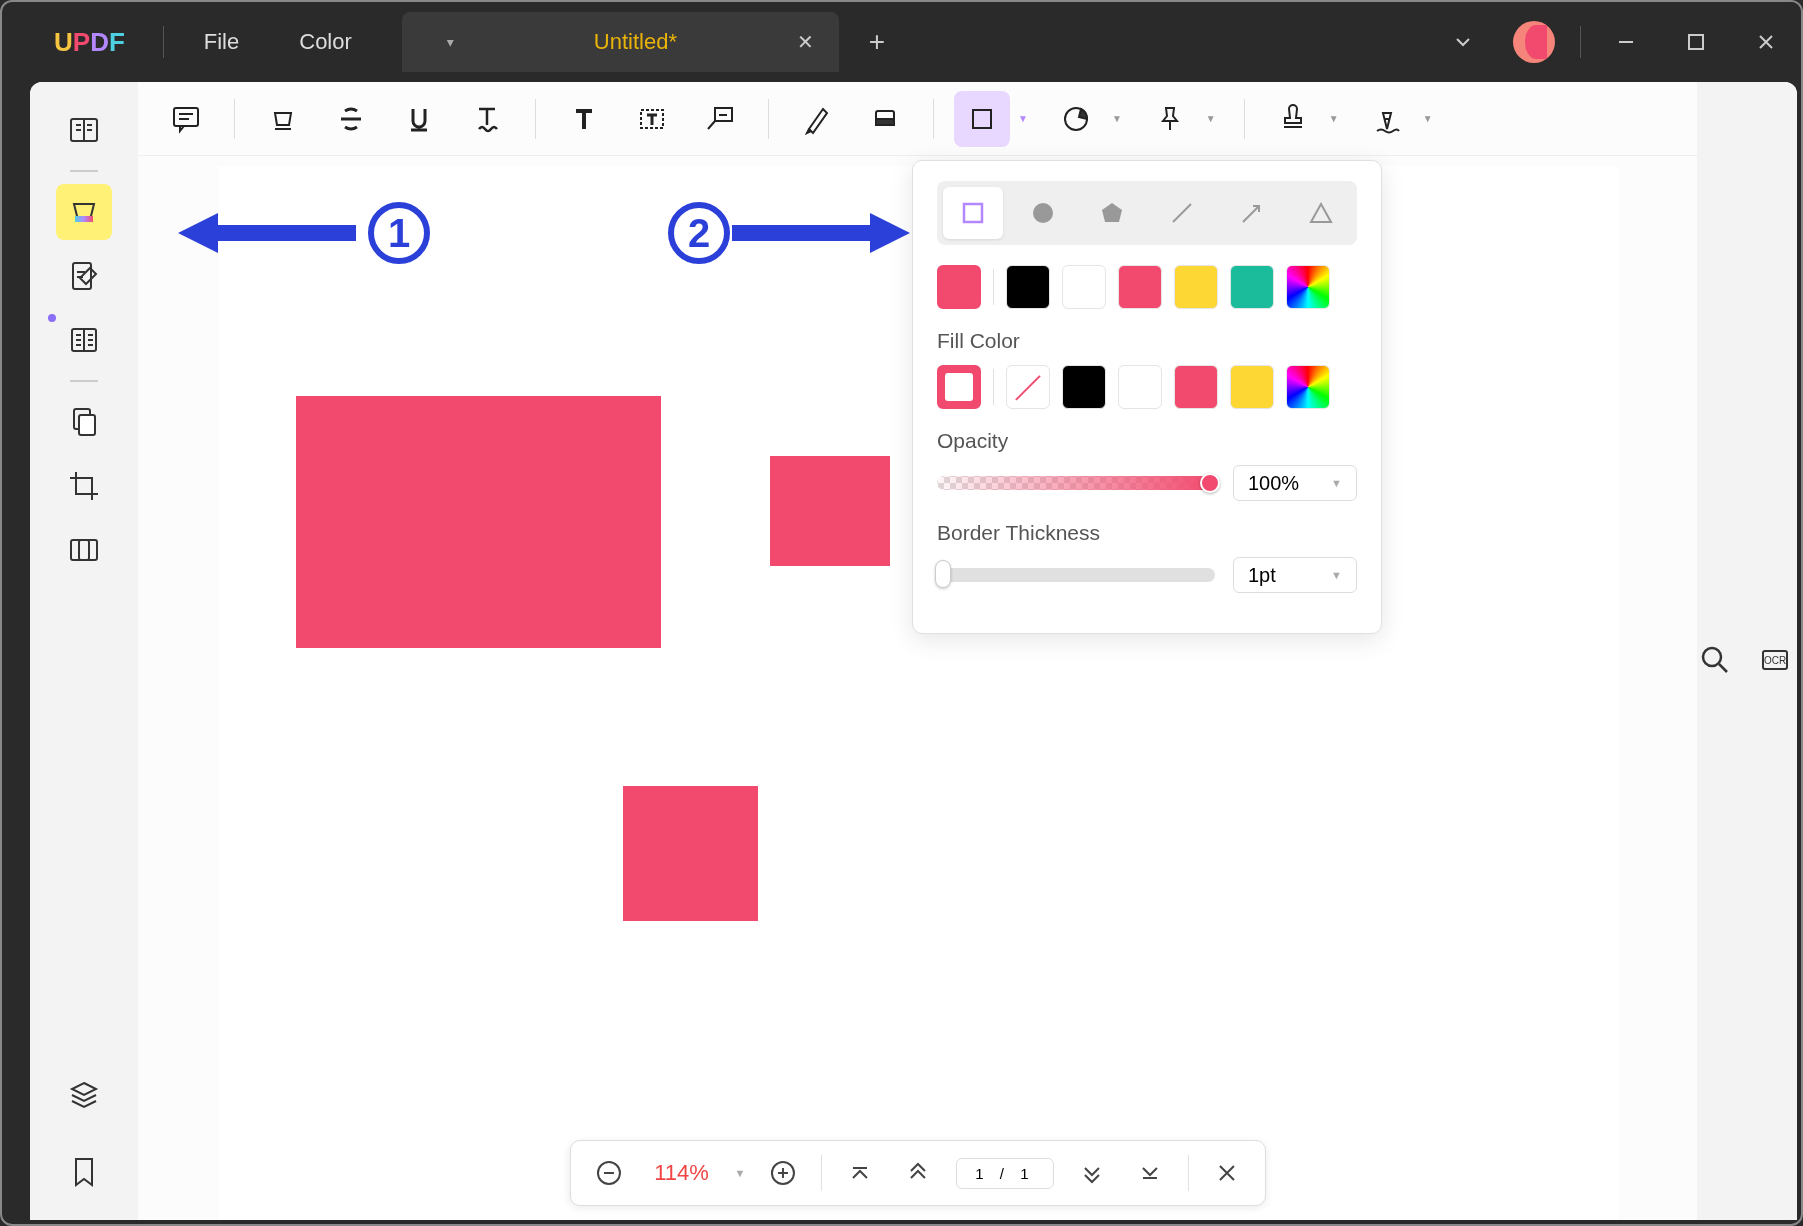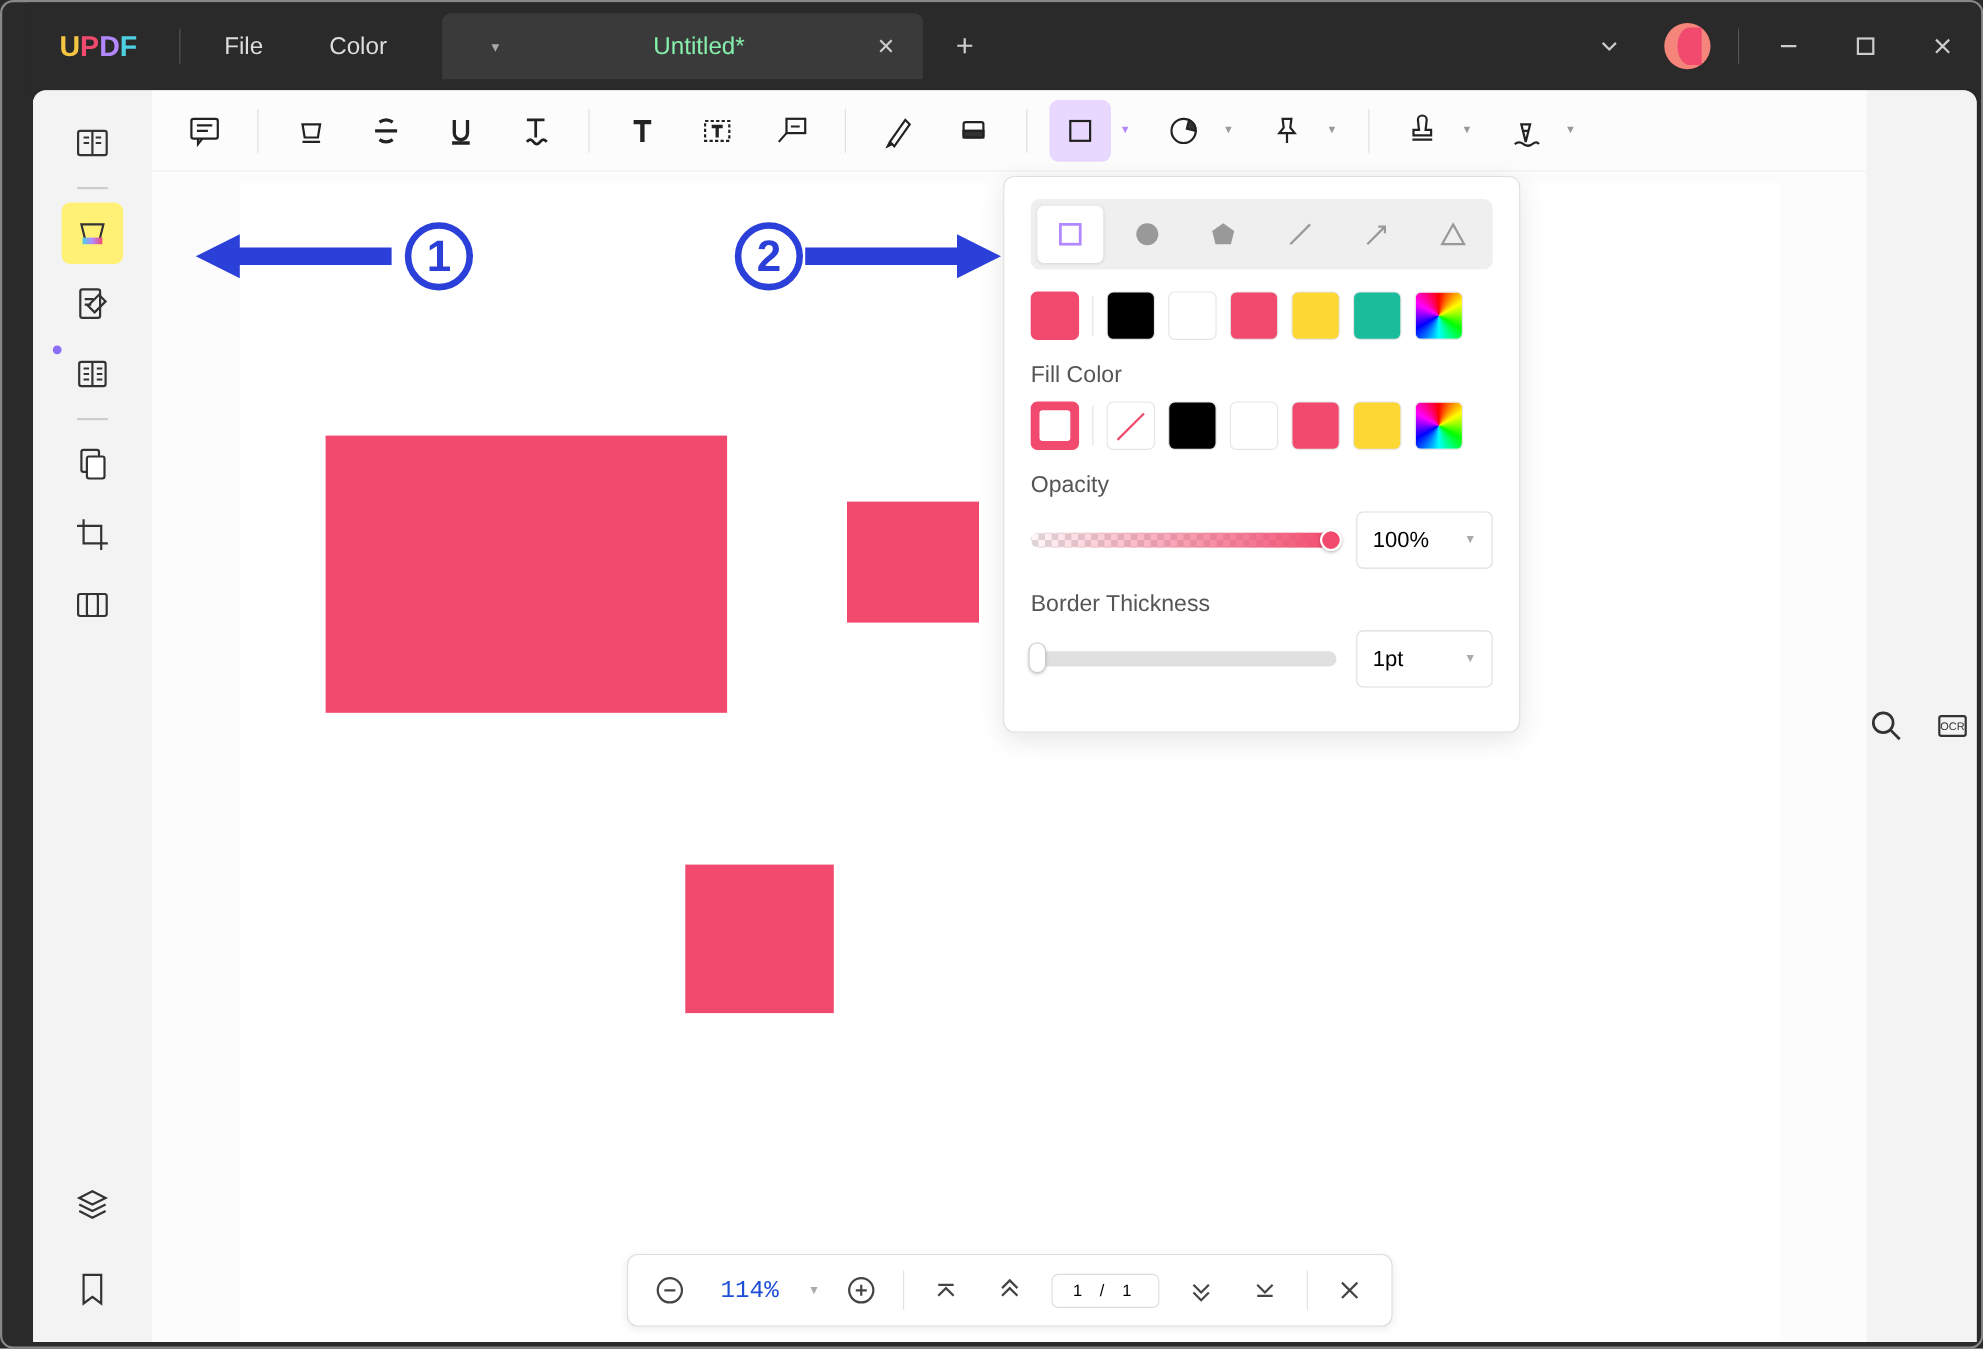--- a/index.html
+++ b/index.html
@@ -10,21 +10,21 @@
   .title-bar { height: 80px; background: #2a2a2a; display: flex; align-items: center; color: #ddd; font-size: 22px; }
   .logo { padding: 0 28px; font-weight: bold; font-size: 26px; }
   .logo .u { color: #f5c542; }
   .logo .p { color: #f24a6e; }
   .logo .d { color: #b388ff; }
   .logo .f { color: #4dd0e1; }
   .title-sep { width: 1px; height: 32px; background: #555; margin: 0 10px; }
   .menu-item { padding: 0 30px; cursor: pointer; }
   .tab { display: flex; align-items: center; background: #3a3a3a; border-radius: 8px 8px 0 0; height: 60px; padding: 0 25px; margin-left: 20px; gap: 120px; }
   .tab-dropdown { padding: 0 20px; font-size: 14px; color: #aaa; }
-  .tab-title { color: #86efac; }
+  .tab-title { color: #eab308; }
   .tab-close { color: #ccc; font-size: 20px; cursor: pointer; }
   .add-tab { padding: 0 30px; color: #ccc; font-size: 28px; cursor: pointer; }
   .title-spacer { flex: 1; }
   .win-btn { width: 70px; height: 40px; display: flex; align-items: center; justify-content: center; color: #ccc; cursor: pointer; }
   .avatar { width: 42px; height: 42px; border-radius: 50%; background: #f5847a; margin: 0 15px; position: relative; overflow: hidden; }
   .avatar::after { content: ''; position: absolute; right: 8px; top: 4px; width: 22px; height: 34px; background: #f24a6e; border-radius: 50% 0 0 50%; }
   
   
   .content { flex: 1; display: flex; background: #f3f3f3; border-radius: 12px 12px 0 0; margin: 0 4px 4px 4px; overflow: hidden; }
   
@@ -66,35 +66,35 @@
   .swatch.rainbow { background: conic-gradient(red, yellow, lime, cyan, blue, magenta, red); }
   .swatch.none { background: white; position: relative; }
   .swatch.none::after { content: ''; position: absolute; top: 50%; left: 10%; right: 10%; height: 2px; background: #f24a6e; transform: rotate(-45deg); }
   .color-sep { width: 1px; height: 36px; background: #e0e0e0; }
   .slider-row { display: flex; align-items: center; gap: 18px; margin-bottom: 20px; }
   .slider-track { flex: 1; height: 14px; border-radius: 7px; position: relative; }
   .opacity-track { background: linear-gradient(to right, rgba(242,74,110,0.05), #f24a6e), repeating-conic-gradient(#ddd 0% 25%, white 0% 50%) 50% / 12px 12px; }
   .thickness-track { background: #e0e0e0; }
   .slider-thumb { position: absolute; width: 20px; height: 20px; background: #f24a6e; border-radius: 50%; top: -3px; border: 2px solid white; box-shadow: 0 1px 3px rgba(0,0,0,.3); }
   .thickness-thumb { position: absolute; width: 16px; height: 28px; background: white; border-radius: 8px; top: -8px; left: -2px; border: 1px solid #ccc; box-shadow: 0 1px 3px rgba(0,0,0,.2); }
-  .value-box { width: 124px; height: 52px; border: 1px solid #ddd; border-radius: 6px; display: flex; align-items: center; justify-content: space-between; padding: 0 14px; font-size: 20px; }
+  .value-box { width: 124px; height: 36px; border: 1px solid #ddd; border-radius: 6px; display: flex; align-items: center; justify-content: space-between; padding: 0 14px; font-size: 20px; }
   .value-arrow { font-size: 11px; color: #aaa; }
   
   
   .annot-arrow-1 { position: absolute; top: 202px; left: 178px; z-index: 20; display: flex; align-items: center; }
   .annot-arrow-2 { position: absolute; top: 202px; left: 658px; z-index: 20; display: flex; align-items: center; }
   .arrow-svg { width: 180px; height: 50px; }
   .circle-num { width: 62px; height: 62px; border: 6px solid #2b3fd9; border-radius: 50%; display: flex; align-items: center; justify-content: center; font-size: 40px; font-weight: bold; color: #2b3fd9; margin-left: 10px; }
   
   
   .bottom-nav { position: absolute; bottom: 14px; left: 50%; transform: translateX(-50%); background: white; border: 1px solid #ddd; border-radius: 10px; height: 66px; display: flex; align-items: center; padding: 0 18px; gap: 18px; box-shadow: 0 2px 8px rgba(0,0,0,.08); }
   .nav-btn { width: 40px; height: 40px; display: flex; align-items: center; justify-content: center; cursor: pointer; }
   .nav-btn svg { width: 26px; height: 26px; stroke: #444; stroke-width: 2; fill: none; }
   .nav-sep { width: 1px; height: 36px; background: #e0e0e0; }
-  .zoom-val { font-size: 22px; color: #1d4ed8; min-width: 70px; text-align: center; font-family: Liberation Mono, monospace; }
+  .zoom-val { font-size: 22px; color: #ef4444; min-width: 70px; text-align: center; }
   .page-box { border: 1px solid #ddd; border-radius: 6px; padding: 6px 18px; font-size: 15px; letter-spacing: 6px; }
   
   
   .sidebar-right { width: 100px; background: #f3f3f3; display: flex; flex-direction: row; align-items: center; padding-top: 18px; gap: 12px; }
   .sidebar-right-bottom { margin-top: auto; margin-bottom: 24px; }
 </style>
 </head>
 <body>
 
 <div class="app-window">

